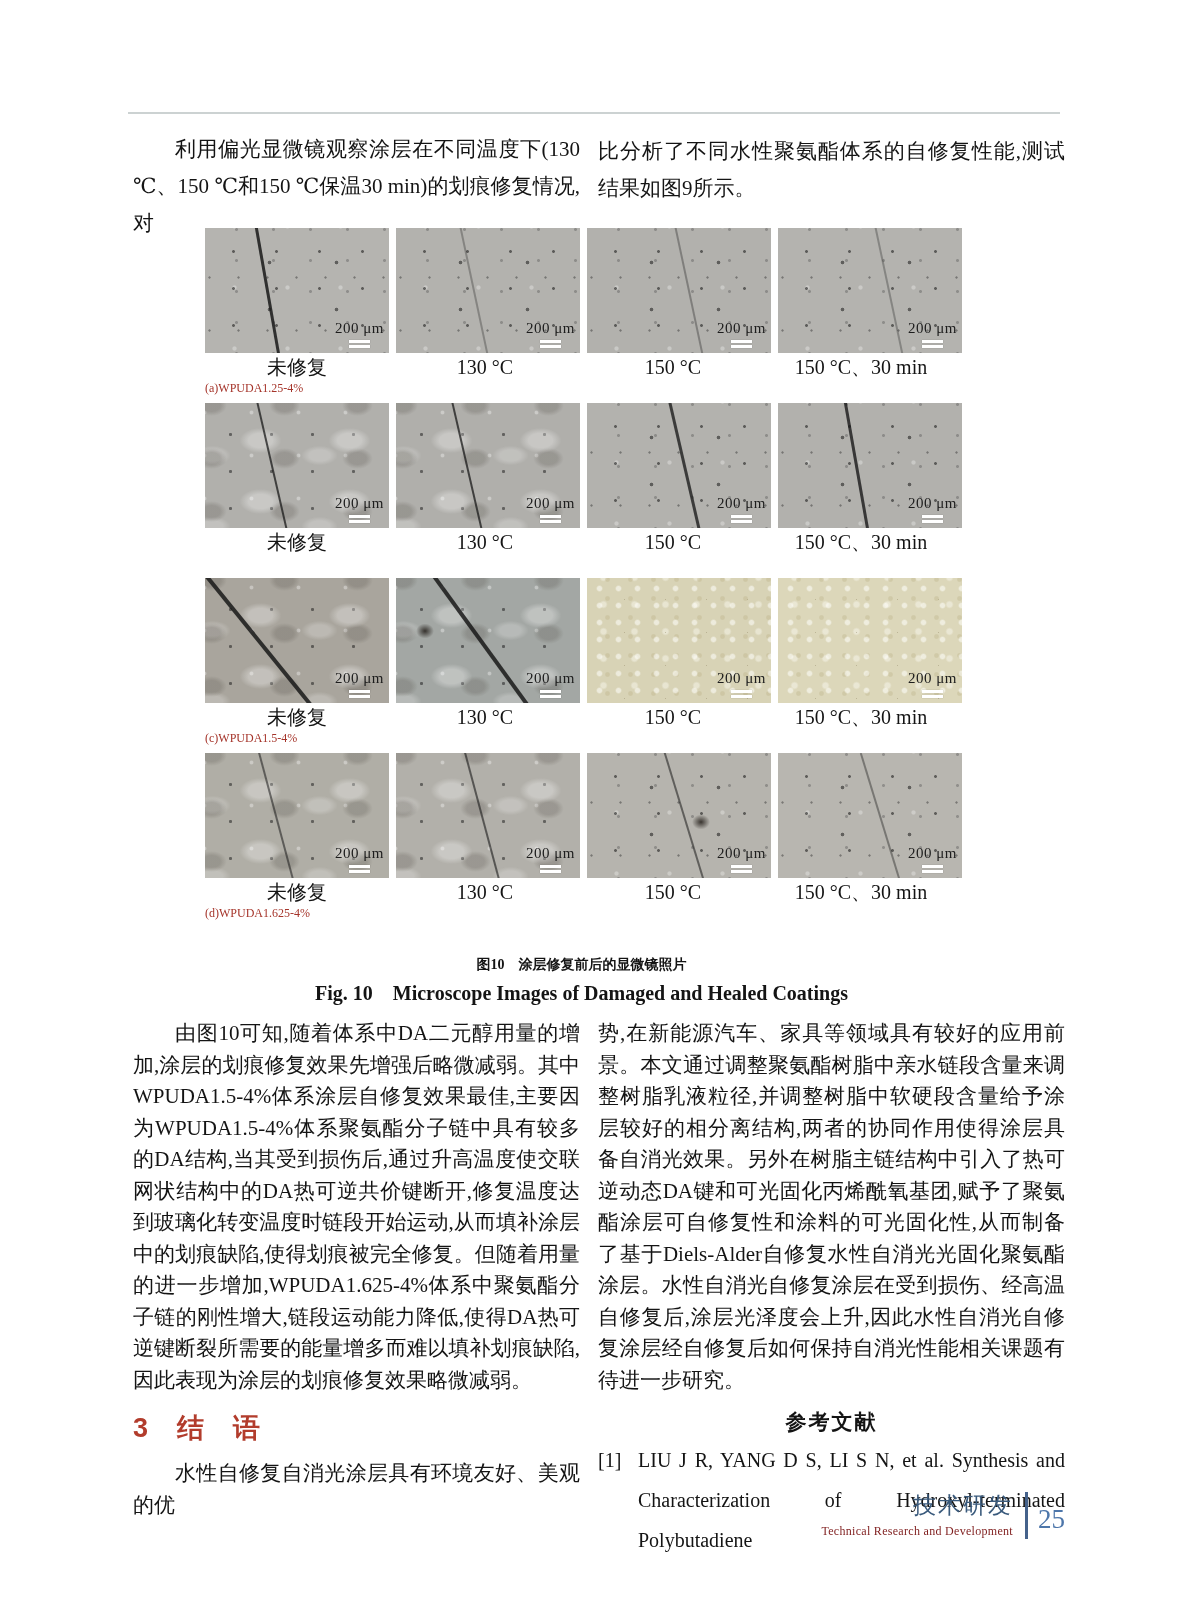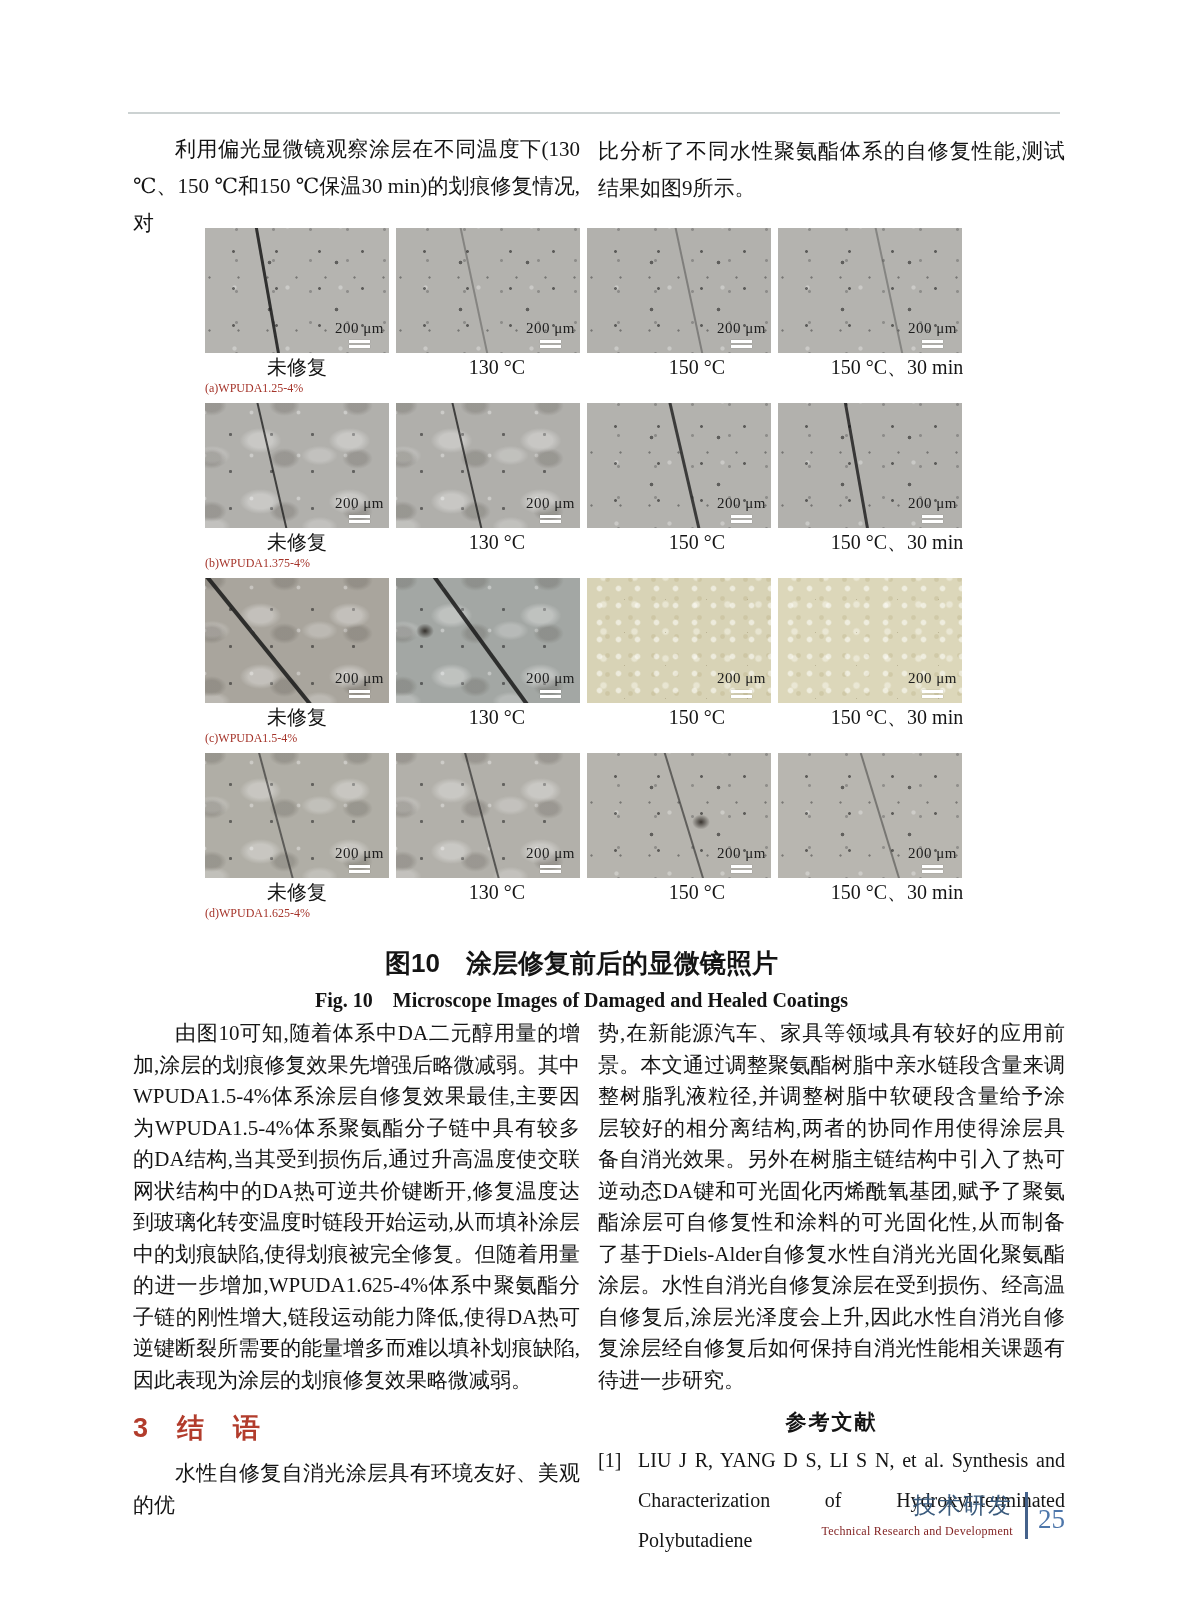--- a/index.html
+++ b/index.html
@@ -54,25 +54,25 @@
       background-size:19px 17px,23px 19px,41px 33px,31px 27px;
       background-position:3px 2px,9px 11px,17px 5px,1px 13px;}
   .scratch{position:absolute;top:-38%;height:176%;background:#191919;}
   .blob{position:absolute;width:18px;height:15px;border-radius:50%;
       background:radial-gradient(closest-side,rgba(35,30,25,.85),rgba(35,30,25,0));
       transform:translate(-50%,-50%);}
   .scalebar{position:absolute;right:5px;bottom:5px;}
   .sc-t{display:block;font-size:15px;color:#1d1d1d;letter-spacing:.5px;text-align:right;}
   .sc-b{display:block;width:21px;height:3px;background:#fff;margin:2.5px 14px 0 auto;
       box-shadow:0 0 1px rgba(0,0,0,.45);}
-  .label-row{display:flex;gap:16px;height:28px;align-items:center;}
+  .label-row{display:flex;gap:4px;height:28px;align-items:center;}
   .img-label{flex:0 0 184px;text-align:center;font-size:20px;}
   .row-cap{text-align:left;height:22px;font-size:12px;color:#a5342a;}
-  .fig-cap-zh{margin-top:18px;text-align:center;font-family:Liberation Sans, sans-serif;
-      font-weight:bold;font-size:26px;white-space:pre-wrap;}
+  .fig-cap-zh{margin-top:28px;text-align:center;font-family:Liberation Serif, serif;
+      font-weight:bold;font-size:14px;white-space:pre-wrap;}
   .fig-cap-en{margin-top:6px;text-align:center;font-weight:bold;font-size:20px;white-space:pre-wrap;}
 
   
   .ref-head{text-align:center;font-family:"Liberation Sans","DejaVu Sans",sans-serif;font-weight:bold;
       font-size:21px;margin:12px 0 4px 0;letter-spacing:2px;}
   .ref-item{position:relative;padding-left:40px;font-size:20px;line-height:40px;text-align:justify;}
   .ref-marker{position:absolute;left:0;top:0;}
 
   
   .footer{position:absolute;right:122px;top:1490px;display:flex;align-items:stretch;}
@@ -177,21 +177,20 @@
                 <span class="sc-b"></span>
               </div>
             </div>
           </div>
           <div class="label-row">
             <div class="img-label">未修复</div>
             <div class="img-label">130 °C</div>
             <div class="img-label">150 °C</div>
             <div class="img-label">150 °C、30 min</div>
           </div>
-          <div class="row-cap">(b)WPUDA1.375-4%</div>
         </div>
         <div class="fig-row">
           <div class="img-row">
             <div class="micro mottle" style="background-color: rgb(169, 165, 157);">
               <div class="scratch" style="width: 4px; left: 28%; opacity: 0.85; transform: rotate(-39deg);"></div>
               <div class="scalebar">
                 <span class="sc-t">200 μm</span>
                 <span class="sc-b"></span>
                 <span class="sc-b"></span>
               </div>

